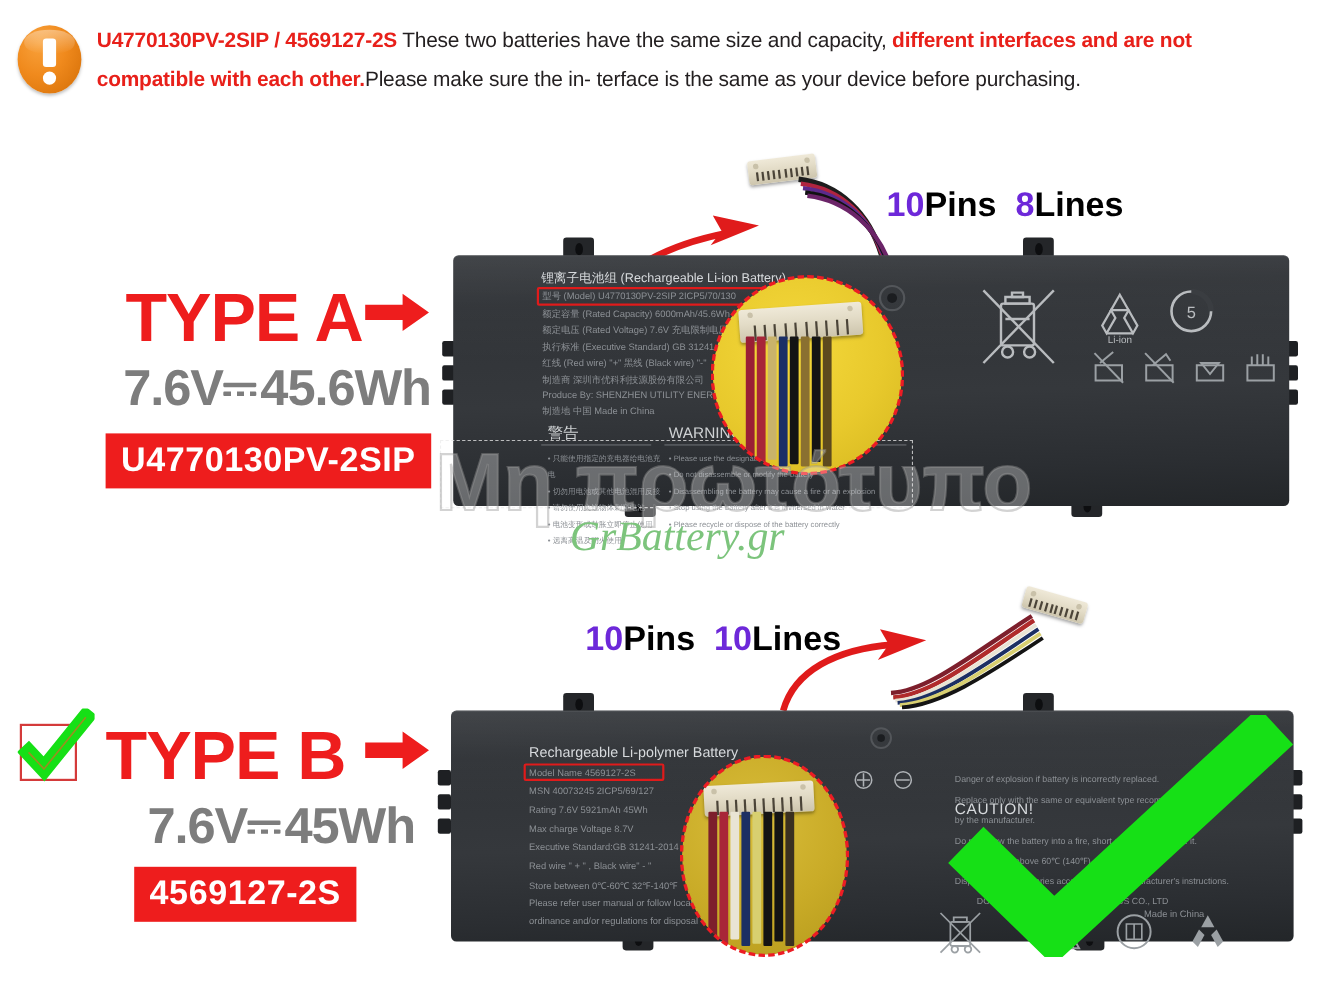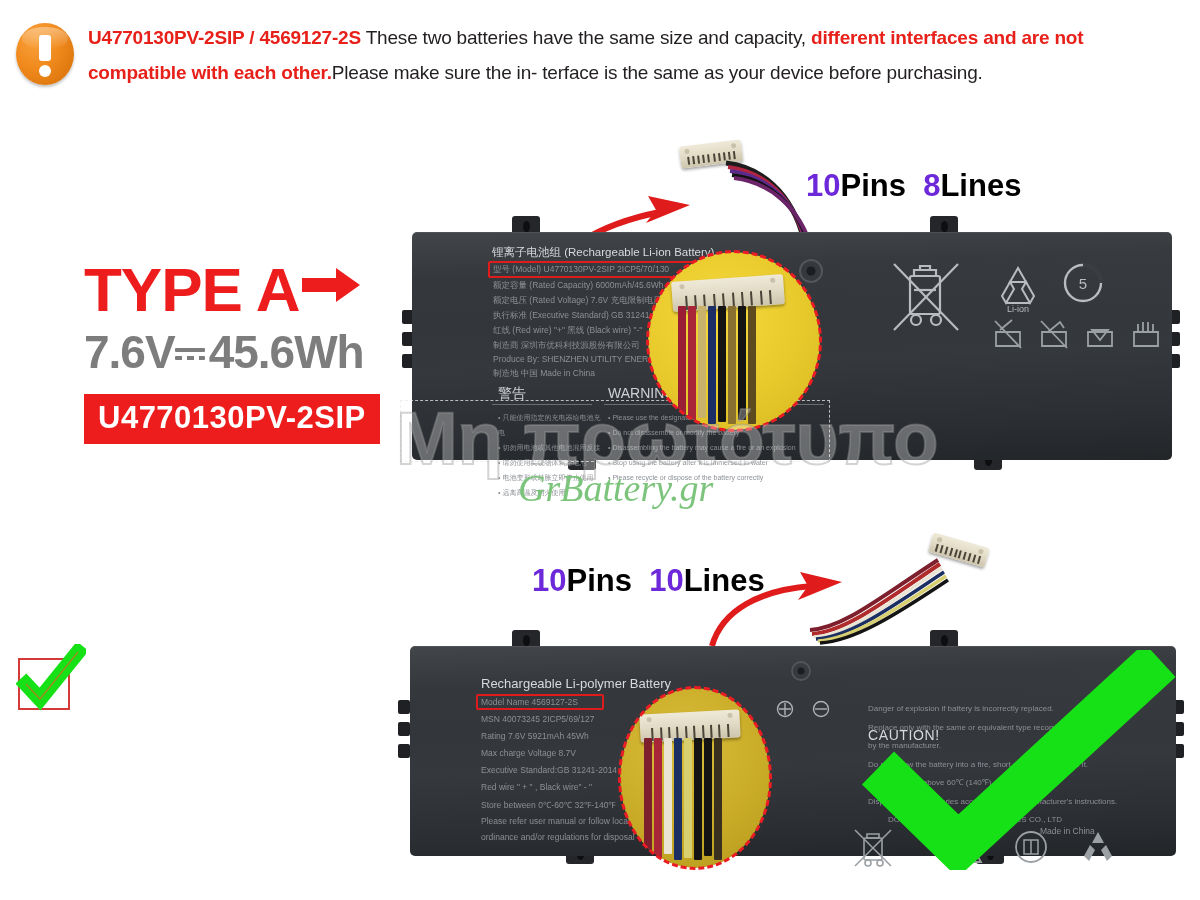--- a/index.html
+++ b/index.html
@@ -143,41 +143,56 @@
       <div class="dot"></div>
     </div>
     <div class="notice-text">
       <span class="nt-red">U4770130PV-2SIP / 4569127-2S</span>
       <span>These two batteries have the same size and capacity,</span>
       <span class="nt-red">different interfaces and are not compatible with each other.</span><span>Please make sure the in-</span>
       <span>terface is the same as your device before purchasing.</span>
     </div>
   </div>
 
-  <div class="cap" style="left:84px;top:252px;">
+  <div class="cap" style="left:96px;top:252px;text-align:right;">
     <div class="ttl">
       <span>TYPE A</span><span class="arrow">
         <svg width="62" height="40" viewBox="0 0 62 40">
             <path d="M2 13 H36 V3 L60 20 L36 37 V27 H2 Z" fill="#ee1d1d"></path>
           </svg>
       </span>
     </div>
     <div class="volt" style="margin-top:4px;">
       <span>7.6V</span><span class="dcsym"><i></i><i></i></span><span>45.6Wh</span>
     </div>
     <div style="margin-top:16px;">
       <span class="model">U4770130PV-2SIP</span>
     </div>
   </div>
 
   <div class="checkbox" style="left:18px;top:658px;">
     <svg class="checkmark" style="left:-4px;top:-16px;" width="70" height="70" viewBox="0 0 70 70">
       <path d="M10 40 L24 55 L62 8" stroke="#16e016" stroke-width="15" fill="none" stroke-linecap="square"></path>
       <path d="M10 40 L24 55 L62 8" stroke="#9a8f20" stroke-width="1.5" fill="none"></path>
     </svg>
+  </div>
+  <div class="cap" style="left:96px;top:650px;">
+    <div class="ttl">
+      <span>TYPE B</span>&nbsp;<span class="arrow">
+        <svg width="62" height="40" viewBox="0 0 62 40">
+            <path d="M2 13 H36 V3 L60 20 L36 37 V27 H2 Z" fill="#ee1d1d"></path>
+          </svg>
+      </span>
+    </div>
+    <div class="volt" style="margin-top:4px;padding-left:38px;">
+      <span>7.6V</span><span class="dcsym"><i></i><i></i></span><span>45Wh</span>
+    </div>
+    <div style="margin-top:12px;padding-left:26px;">
+      <span class="model">4569127-2S</span>
+    </div>
   </div>
 
   <div class="pinline" style="left:806px;top:168px;">
     <span class="num">10</span><span>Pins</span>
     &nbsp;<span class="num">8</span><span>Lines</span>
   </div>
 
   <div style="position:absolute;left:680px;top:143px;">
     <div class="conn" style="left:0;top:0;width:62px;height:22px;transform:rotate(-7deg);">
       <div class="notch" style="left:5px;"></div>

